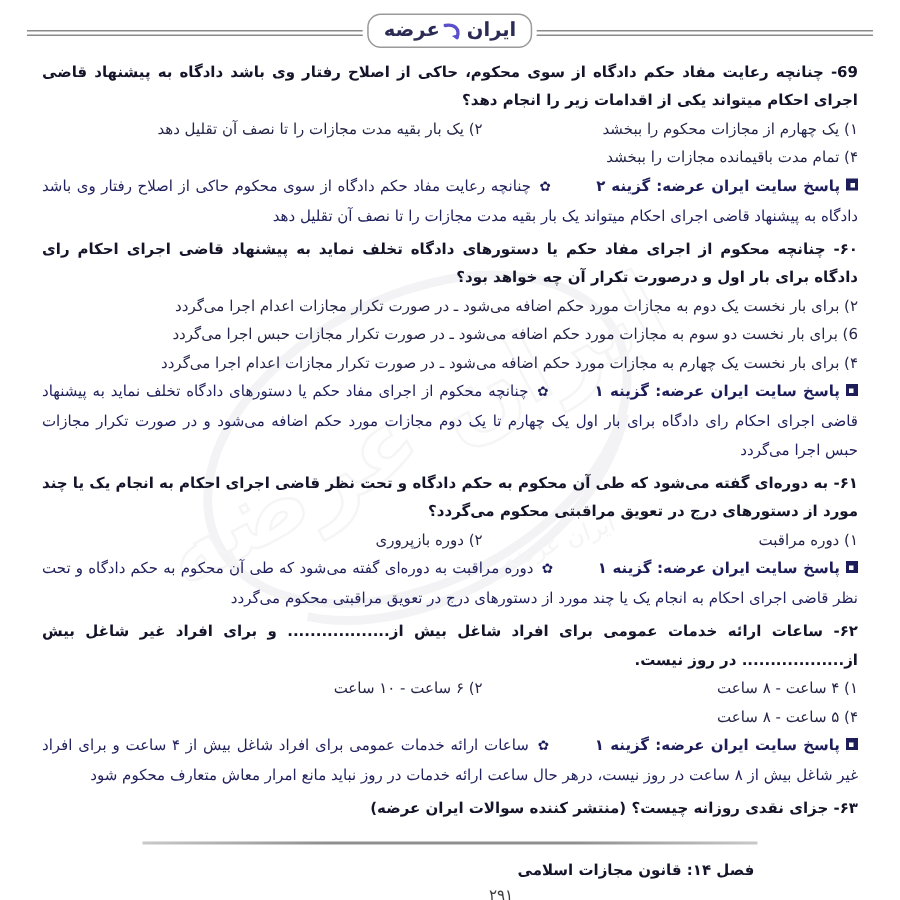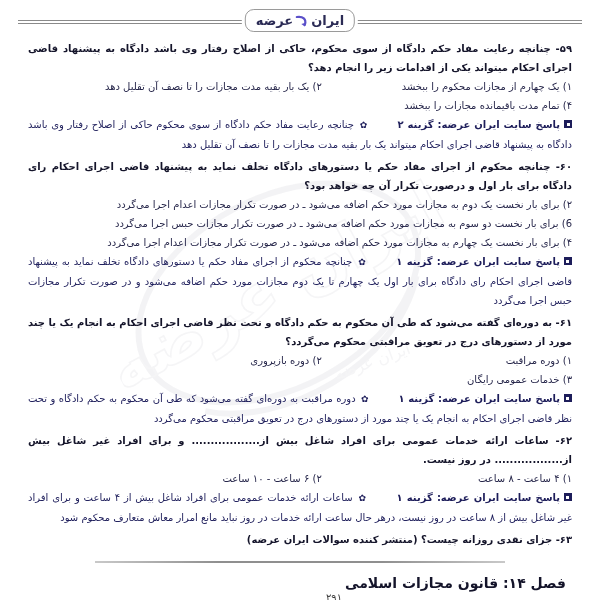--- a/index.html
+++ b/index.html
@@ -31,21 +31,21 @@
   .ans-label { font-weight:bold; color:#1d1d5a;margin-left:24px; }
   .ans-marker { display:inline-block; width:8px; height:8px; background:#1d1d5a;
     margin-left:4px; position:relative; top:0px; }
   .ans-marker::after { content:""; position:absolute; left:2.5px; top:2.5px; width:3px; height:3px; background:#fff; }
   .ans-symbol { color:#1d1d5a; font-size:9px; padding:0 2px; }
 
   
   .footer-rule { position:absolute; top:561px; left:95px; width:410px; height:2px;
     background:linear-gradient(to right,#c9c9c9,#8f8f8f 30%,#8f8f8f 70%,#c9c9c9); }
   .page-number { position:absolute; top:565px; left:326px; font-size:10px; color:#3a3a3a;margin-top:27px; }
-  .chapter { position:absolute; top:575px; left:345px; font-size:14px; font-weight:bold; color:#14142a; direction:rtl; }
+  .chapter { position:absolute; top:575px; left:345px; font-size:10px; font-weight:bold; color:#14142a; direction:rtl; }
 </style>
 </head>
 <body>
 
 <div class="page">
 
   <div class="header">
     <div class="rule"></div>
     <div class="logo-pill">
       <span class="logo-word">ایران</span>
@@ -64,21 +64,21 @@
       <ellipse cx="180" cy="140" rx="150" ry="95" fill="none" stroke="#ebebee" stroke-width="6"></ellipse>
       <path d="M60,210 C120,260 250,260 310,190" fill="none" stroke="#ebebee" stroke-width="6"></path>
       <text x="180" y="155" text-anchor="middle" font-size="64" font-weight="bold" fill="none" stroke="#ededf0" stroke-width="1.6">ایران عرضه</text>
       <text x="230" y="250" text-anchor="middle" font-size="16" fill="#ededf0" transform="rotate(8 230 250)">ایران عرضه</text>
     </svg>
   </div>
 
   <div class="content">
 
     <div>
-      <p class="q-text">۵۹- چنانچه رعایت مفاد حکم دادگاه از سوی محکوم، حاکی از اصلاح رفتار وی باشد دادگاه به پیشنهاد قاضی اجرای احکام میتواند یکی از اقدامات زیر را انجام دهد؟</p>
+      <p class="q-text">69- چنانچه رعایت مفاد حکم دادگاه از سوی محکوم، حاکی از اصلاح رفتار وی باشد دادگاه به پیشنهاد قاضی اجرای احکام میتواند یکی از اقدامات زیر را انجام دهد؟</p>
       <div class="opts-grid">
         <div>۱) یک چهارم از مجازات محکوم را ببخشد</div>
         <div>۲) یک بار بقیه مدت مجازات را تا نصف آن تقلیل دهد</div>
         <div>۴) تمام مدت باقیمانده مجازات را ببخشد</div>
       </div>
       <p class="answer"><span class="ans-marker"></span><span class="ans-label">پاسخ سایت ایران عرضه: گزینه ۲</span> <span class="ans-symbol">✿</span> <span>چنانچه رعایت مفاد حکم دادگاه از سوی محکوم حاکی از اصلاح رفتار وی باشد دادگاه به پیشنهاد قاضی اجرای احکام میتواند یک بار بقیه مدت مجازات را تا نصف آن تقلیل دهد</span></p>
     </div>
 
     <div>
       <p class="q-text">۶۰- چنانچه محکوم از اجرای مفاد حکم یا دستورهای دادگاه تخلف نماید به پیشنهاد قاضی اجرای احکام رای دادگاه برای بار اول و درصورت تکرار آن چه خواهد بود؟</p>
@@ -88,30 +88,30 @@
         <div>۴) برای بار نخست یک چهارم به مجازات مورد حکم اضافه می‌شود ـ در صورت تکرار مجازات اعدام اجرا می‌گردد</div>
       </div>
       <p class="answer"><span class="ans-marker"></span><span class="ans-label">پاسخ سایت ایران عرضه: گزینه ۱</span> <span class="ans-symbol">✿</span> <span>چنانچه محکوم از اجرای مفاد حکم یا دستورهای دادگاه تخلف نماید به پیشنهاد قاضی اجرای احکام رای دادگاه برای بار اول یک چهارم تا یک دوم مجازات مورد حکم اضافه می‌شود و در صورت تکرار مجازات حبس اجرا می‌گردد</span></p>
     </div>
 
     <div>
       <p class="q-text">۶۱- به دوره‌ای گفته می‌شود که طی آن محکوم به حکم دادگاه و تحت نظر قاضی اجرای احکام به انجام یک یا چند مورد از دستورهای درج در تعویق مراقبتی محکوم می‌گردد؟</p>
       <div class="opts-grid">
         <div>۱) دوره مراقبت</div>
         <div>۲) دوره بازپروری</div>
-        <div>۳) خدمات عمومی رایگان</div>
       </div>
       <p class="answer"><span class="ans-marker"></span><span class="ans-label">پاسخ سایت ایران عرضه: گزینه ۱</span> <span class="ans-symbol">✿</span> <span>دوره مراقبت به دوره‌ای گفته می‌شود که طی آن محکوم به حکم دادگاه و تحت نظر قاضی اجرای احکام به انجام یک یا چند مورد از دستورهای درج در تعویق مراقبتی محکوم می‌گردد</span></p>
     </div>
 
     <div>
       <p class="q-text">۶۲- ساعات ارائه خدمات عمومی برای افراد شاغل بیش از.................. و برای افراد غیر شاغل بیش از.................. در روز نیست.</p>
       <div class="opts-grid">
         <div>۱) ۴ ساعت - ۸ ساعت</div>
         <div>۲) ۶ ساعت - ۱۰ ساعت</div>
+        <div>۴) ۵ ساعت - ۸ ساعت</div>
       </div>
       <p class="answer"><span class="ans-marker"></span><span class="ans-label">پاسخ سایت ایران عرضه: گزینه ۱</span> <span class="ans-symbol">✿</span> <span>ساعات ارائه خدمات عمومی برای افراد شاغل بیش از ۴ ساعت و برای افراد غیر شاغل بیش از ۸ ساعت در روز نیست، درهر حال ساعت ارائه خدمات در روز نباید مانع امرار معاش متعارف محکوم شود</span></p>
     </div>
 
     <div>
       <p class="q-text">۶۳- جزای نقدی روزانه چیست؟ (منتشر کننده سوالات ایران عرضه)</p>
     </div>
 
   </div>
 

